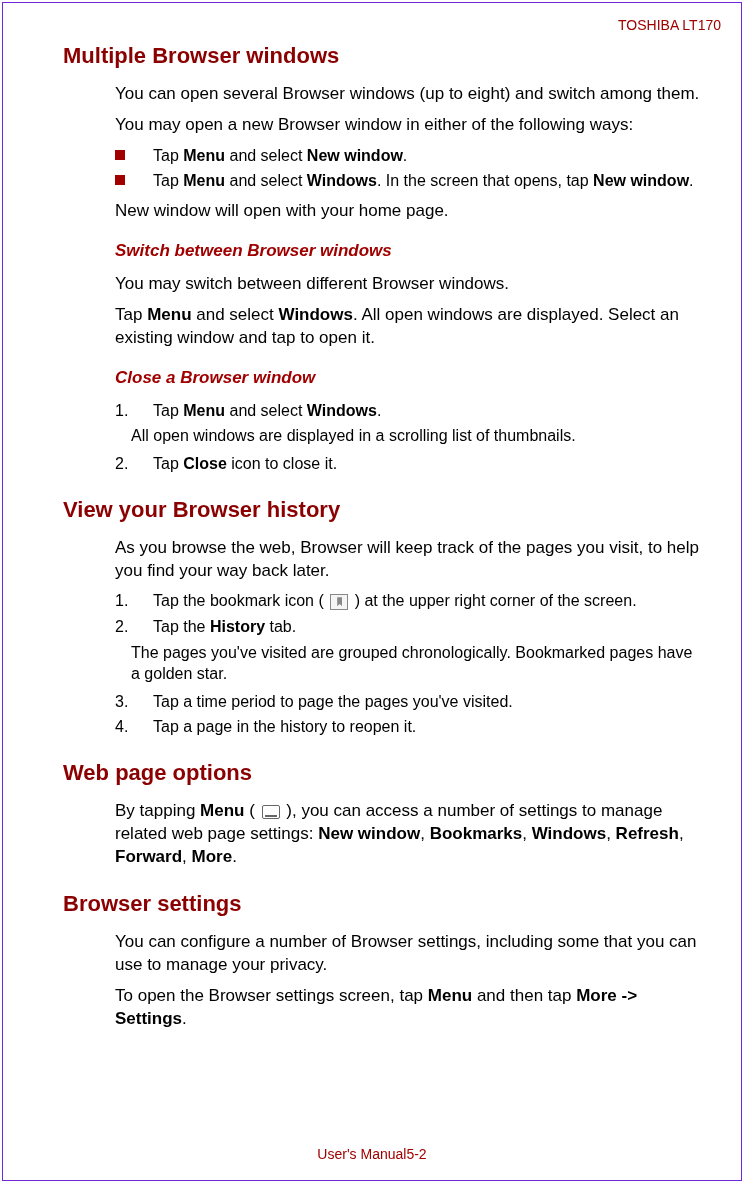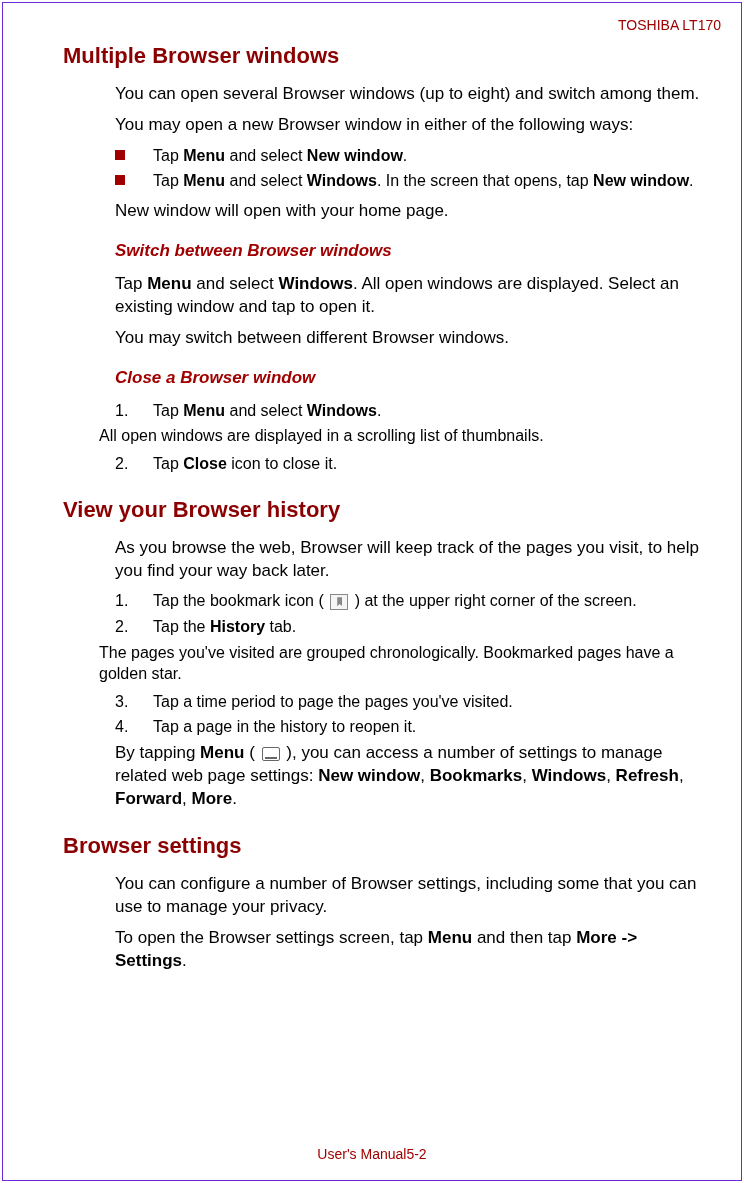--- a/index.html
+++ b/index.html
@@ -71,21 +71,21 @@
       margin-bottom: 4px;
       line-height: 1.35;
       display: flex;
     }
     .num-marker {
       width: 38px;
       flex-shrink: 0;
     }
     .num-content { flex: 1; }
     .sub-text {
-      margin-left: 76px;
+      margin-left: 108px;
       margin-right: 18px;
       margin-bottom: 6px;
       line-height: 1.35;
     }
     b { font-weight: bold; text-align: center; }
     .footer {
       position: absolute;
       bottom: 18px;
       left: 20px;
       right: 20px;
@@ -154,24 +154,24 @@
   </div>
   <div class="list-bullet">
     <div class="bullet-marker"></div>
     <div class="bullet-content">
       <span>Tap </span><b>Menu</b><span> and select </span><b>Windows</b><span>. In the screen that opens, tap </span><b>New window</b><span>.</span>
     </div>
   </div>
   <div class="body-text" style="margin-top:8px;">New window will open with your home page.</div>
 
   <div class="h3">Switch between Browser windows</div>
+  <div class="body-text">You may switch between different Browser windows.</div>
   <div class="body-text">
     <span>Tap </span><b>Menu</b><span> and select </span><b>Windows</b><span>. All open windows are displayed. Select an existing window and tap to open it.</span>
   </div>
-  <div class="body-text">You may switch between different Browser windows.</div>
 
   <div class="h3">Close a Browser window</div>
   <div class="list-num">
     <div class="num-marker">1.</div>
     <div class="num-content">
       <span>Tap </span><b>Menu</b><span> and select </span><b>Windows</b><span>.</span>
     </div>
   </div>
   <div class="sub-text">All open windows are displayed in a scrolling list of thumbnails.</div>
   <div class="list-num">
@@ -198,20 +198,21 @@
   <div class="sub-text">The pages you've visited are grouped chronologically. Bookmarked pages have a golden star.</div>
   <div class="list-num">
     <div class="num-marker">3.</div>
     <div class="num-content">Tap a time period to page the pages you've visited.</div>
   </div>
   <div class="list-num">
     <div class="num-marker">4.</div>
     <div class="num-content">Tap a page in the history to reopen it.</div>
   </div>
 
+  <div class="h2" style="margin-top:22px;">Web page options</div>
   <div class="body-text">
     <span>By tapping </span><b>Menu</b><span> ( </span><span class="icon-menu"></span><span> ), you can access a number of settings to manage related web page settings: </span><b>New window</b><span>, </span><b>Bookmarks</b><span>, </span><b>Windows</b><span>, </span><b>Refresh</b><span>, </span><b>Forward</b><span>, </span><b>More</b><span>.</span>
   </div>
 
   <div class="h2" style="margin-top:22px;">Browser settings</div>
   <div class="body-text">You can configure a number of Browser settings, including some that you can use to manage your privacy.</div>
   <div class="body-text">
     <span>To open the Browser settings screen, tap </span><b>Menu</b><span> and then tap </span><b>More -&gt; Settings</b><span>.</span>
   </div>
 

